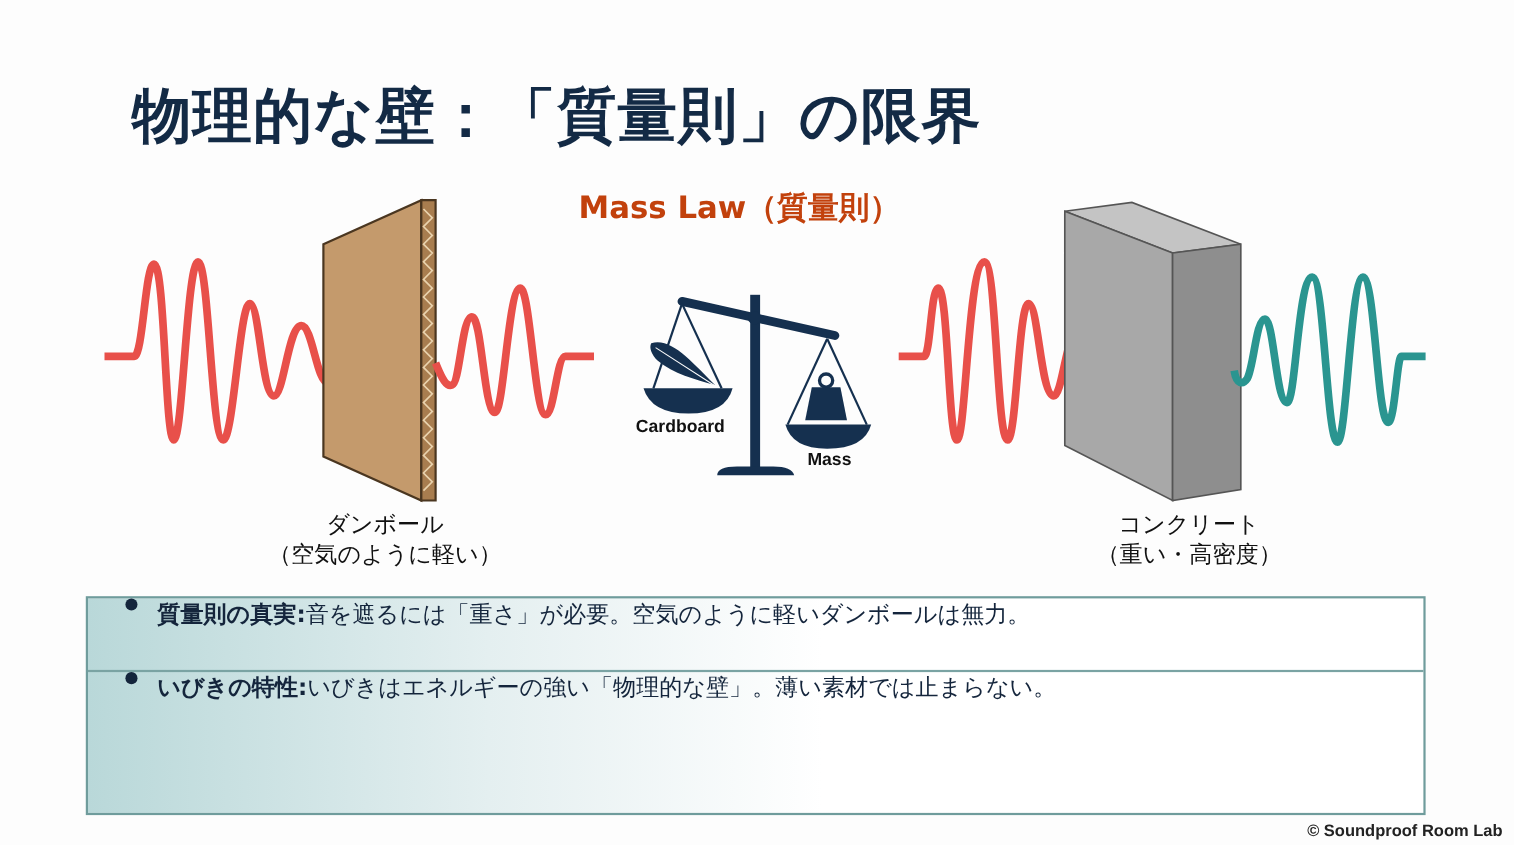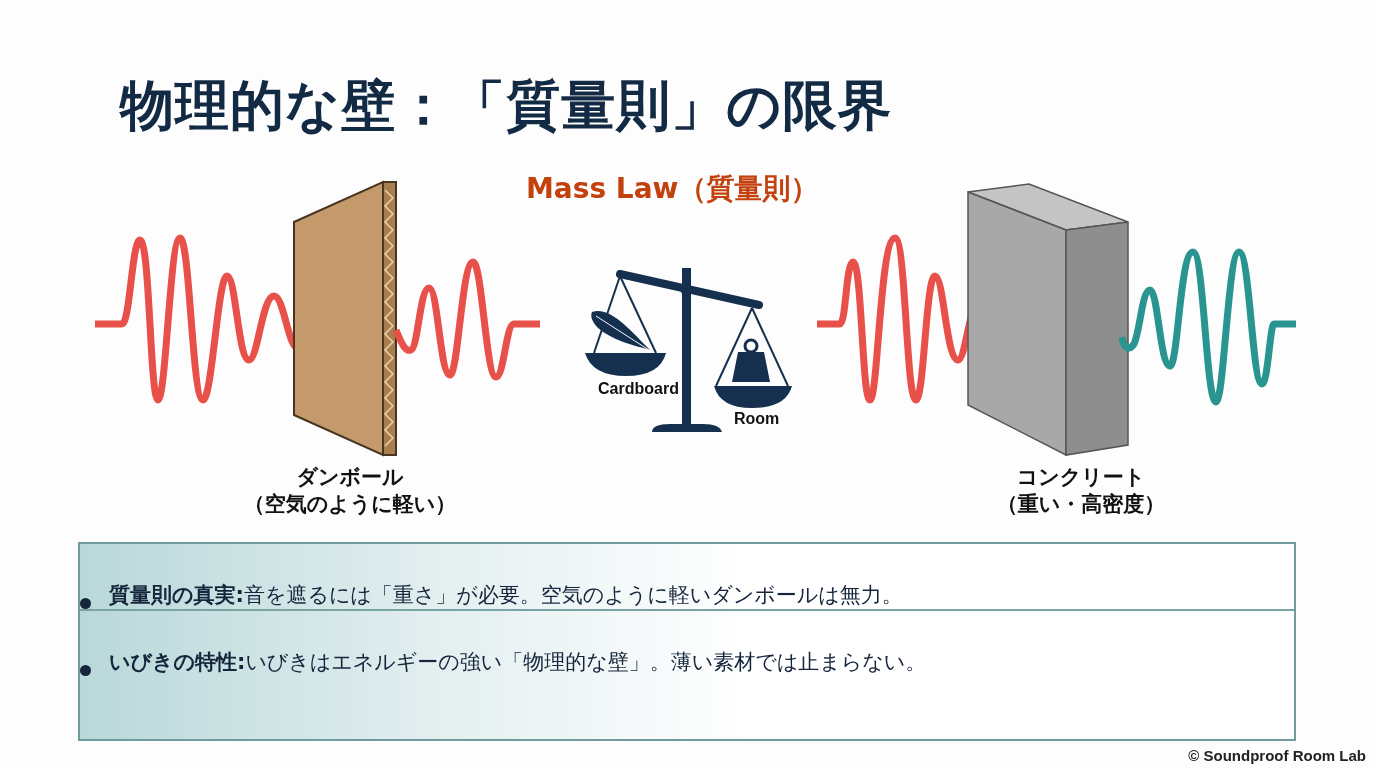--- a/index.html
+++ b/index.html
@@ -1,26 +1,26 @@
 <!DOCTYPE html>
 <html><head>
 <meta charset="utf-8">
 <style>
   html,body{margin:0;padding:0;}
   body{width:1376px;height:768px;background:#fdfdfd;position:relative;overflow:hidden;font-family:"DejaVu Sans",sans-serif;color:#13223a;}
   .title{position:absolute;left:88px;top:70px;font-size:54px;font-weight:bold;color:#132a45;letter-spacing:1px;white-space:nowrap;margin-left:32px;}
   .subtitle{position:absolute;left:526px;top:170px;font-size:28px;font-weight:bold;color:#c2410c;white-space:nowrap;}
   .scene{position:absolute;left:0;top:0;width:1376px;height:540px;}
-  .label{position:absolute;text-align:center;font-weight:bold;color:#111;font-size:21px;line-height:27px;white-space:nowrap;}
+  .label{position:absolute;text-align:center;font-weight:normal;color:#111;font-size:21px;line-height:27px;white-space:nowrap;}
   .label.left{left:220px;top:464px;width:260px;}
   .label.right{left:956px;top:464px;width:250px;}
   .scale-label{position:absolute;font-weight:bold;font-size:16px;color:#111;font-family:"Liberation Sans",sans-serif;}
   .info{position:absolute;left:78px;top:542px;width:1218px;height:199px;border:2px solid #6f9c9c;
         background:linear-gradient(90deg,#b9d8d9 0%,#e4eff0 30%,#ffffff 55%,#ffffff 100%);box-sizing:border-box;}
-  .row{height:65px;display:flex;align-items:flex-end;border-bottom:2px solid #7aa3a3;font-size:21px;color:#14253c;white-space:nowrap;}
+  .row{height:65px;display:flex;align-items:flex-start;border-bottom:2px solid #7aa3a3;padding-left:34px;font-size:21px;color:#14253c;white-space:nowrap;}
   .row:last-child{border-bottom:none;}
   .bullet{width:11px;height:11px;border-radius:50%;background:#14253c;margin-right:18px;flex:none;}
   .key{font-weight:bold;}
   .credit{position:absolute;right:10px;bottom:4px;font-size:15px;font-weight:bold;color:#222;font-family:"Liberation Sans",sans-serif;}
 </style>
 </head>
 <body>
 
 <div class="title">物理的な壁：「質量則」の限界</div>
 <div class="subtitle">Mass Law（質量則）</div>
@@ -62,22 +62,22 @@
 
   <g>
     <polygon points="968,192 1029,184 1128,222 1066,230" fill="#c4c4c4" stroke="#555" stroke-width="1.5"></polygon>
     <polygon points="968,192 1066,230 1066,455 968,405" fill="#a8a8a8" stroke="#555" stroke-width="1.5"></polygon>
     <polygon points="1066,230 1128,222 1128,445 1066,455" fill="#8e8e8e" stroke="#555" stroke-width="1.5"></polygon>
   </g>
 
   <path d="M1122,337 C1124,350 1130,350 1134,344 C1140,332 1142,290 1150,290 C1158,290 1160,366 1170,366 C1178,366 1180,252 1193,252 C1204,252 1206,402 1216,402 C1224,402 1228,252 1239,252 C1250,252 1252,384 1262,384 C1268,384 1270,324 1274,324 L1296,324" fill="none" stroke="#2a9590" stroke-width="7" stroke-linejoin="round"></path>
 </svg>
 
-<div class="scale-label" style="left:578px;top:380px;margin-left:20px;">Cardboard</div>
-<div class="scale-label" style="left:734px;top:410px;">Room</div>
+<div class="scale-label" style="left:578px;top:380px;">Cardboard</div>
+<div class="scale-label" style="left:734px;top:410px;">Mass</div>
 
 <div class="label left">
   <div>ダンボール</div>
   <div>（空気のように軽い）</div>
 </div>
 <div class="label right">
   <div>コンクリート</div>
   <div>（重い・高密度）</div>
 </div>
 

